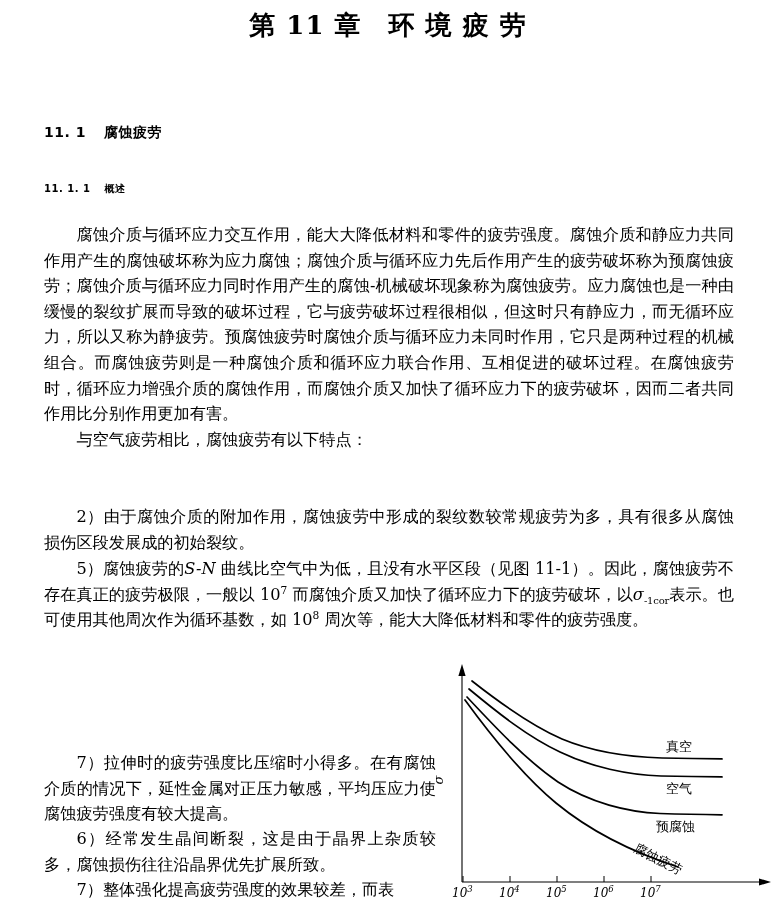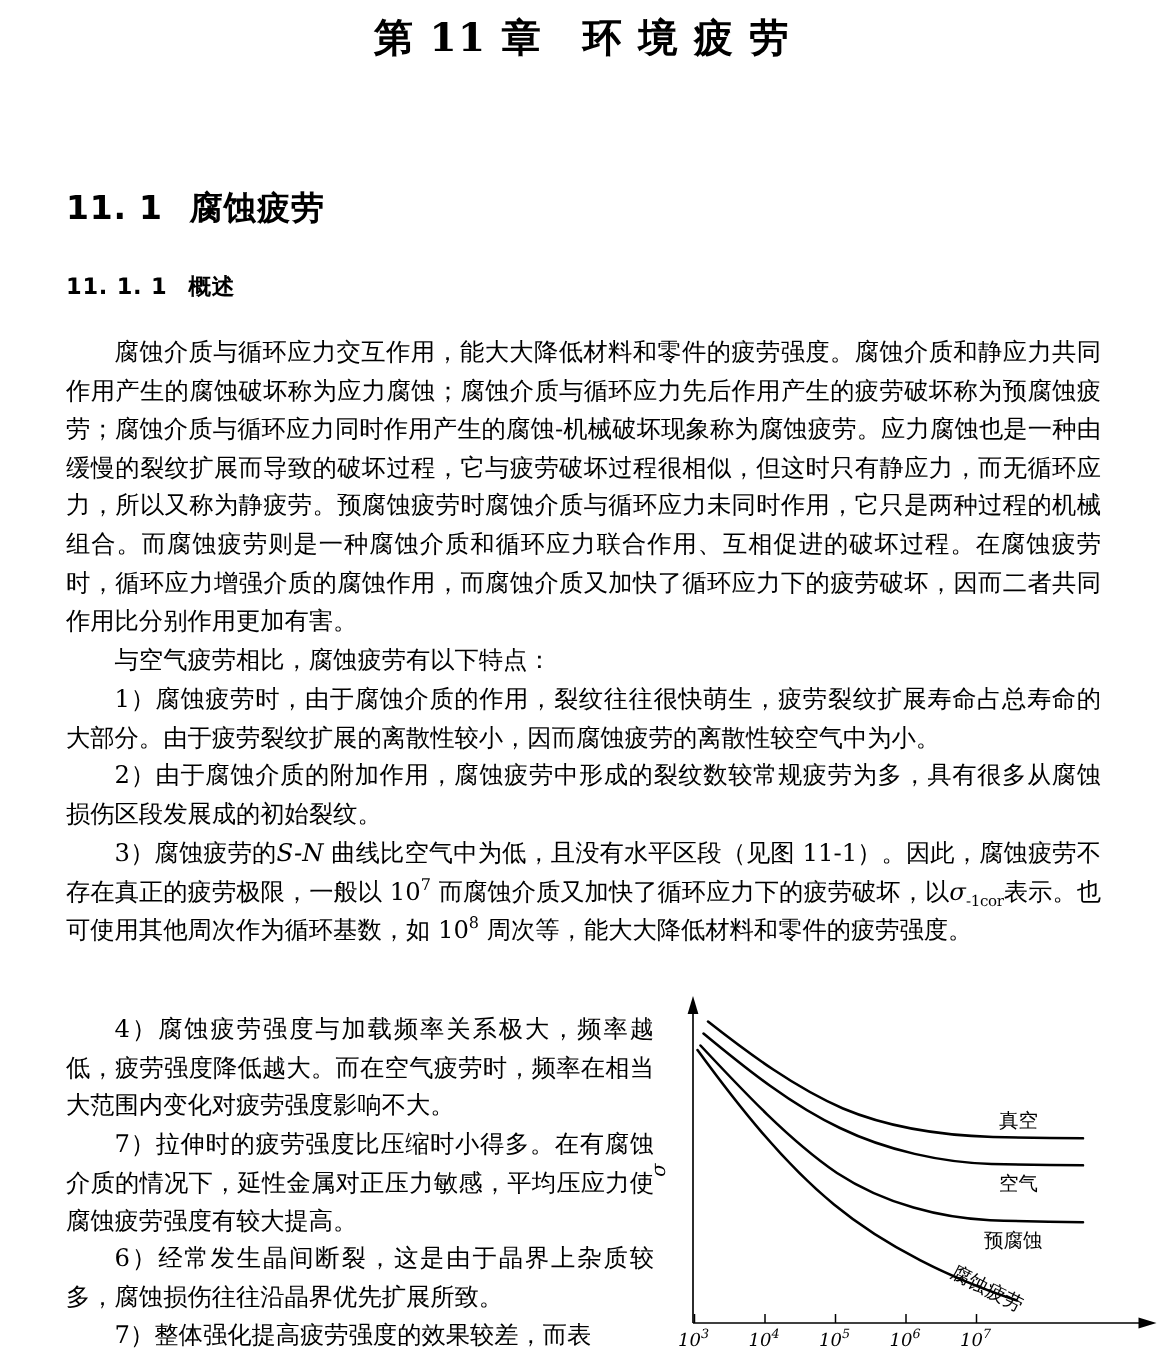--- a/index.html
+++ b/index.html
@@ -33,31 +33,31 @@
     font-size: 26px;
     font-weight: bold;
     letter-spacing: 1px;
     font-family: "DejaVu Serif", "Liberation Serif", serif;
   }
 
   
   .h2 {
     position: absolute;
     left: 44px;
-    font-size: 22px;
+    font-size: 14px;
     font-weight: bold;
     font-family: "DejaVu Sans", "Liberation Sans", sans-serif;
     letter-spacing: 0.5px;
   }
   .h2-num { margin-right: 18px; }
 
   .h3 {
     position: absolute;
     left: 44px;
-    font-size: 15px;
+    font-size: 10px;
     font-weight: bold;
     font-family: "DejaVu Sans", "Liberation Sans", sans-serif;
     letter-spacing: 0.5px;
   }
   .h3-num { margin-right: 14px; }
 
   #sec-11-1  { top: 124px; }
   #sec-11-1-1{ top: 182px; }
 
   
@@ -122,27 +122,25 @@
   </div>
 
   <div class="h3" id="sec-11-1-1">
     <span class="h3-num">11. 1. 1</span><span>概述</span>
   </div>
 
   <div class="body-block indent" id="para-2">与空气疲劳相比，腐蚀疲劳有以下特点：</div>
 
   <div class="body-block indent" id="para-1">腐蚀介质与循环应力交互作用，能大大降低材料和零件的疲劳强度。腐蚀介质和静应力共同作用产生的腐蚀破坏称为应力腐蚀；腐蚀介质与循环应力先后作用产生的疲劳破坏称为预腐蚀疲劳；腐蚀介质与循环应力同时作用产生的腐蚀-机械破坏现象称为腐蚀疲劳。应力腐蚀也是一种由缓慢的裂纹扩展而导致的破坏过程，它与疲劳破坏过程很相似，但这时只有静应力，而无循环应力，所以又称为静疲劳。预腐蚀疲劳时腐蚀介质与循环应力未同时作用，它只是两种过程的机械组合。而腐蚀疲劳则是一种腐蚀介质和循环应力联合作用、互相促进的破坏过程。在腐蚀疲劳时，循环应力增强介质的腐蚀作用，而腐蚀介质又加快了循环应力下的疲劳破坏，因而二者共同作用比分别作用更加有害。</div>
 
-  <div class="body-block indent" id="item-1">1）腐蚀疲劳时，由于腐蚀介质的作用，裂纹往往很快萌生，疲劳裂纹扩展寿命占总寿命的大部分。由于疲劳裂纹扩展的离散性较小，因而腐蚀疲劳的离散性较空气中为小。</div>
 
   <div class="body-block indent" id="item-2">2）由于腐蚀介质的附加作用，腐蚀疲劳中形成的裂纹数较常规疲劳为多，具有很多从腐蚀损伤区段发展成的初始裂纹。</div>
 
-  <div class="body-block indent" id="item-3"><span>3）腐蚀疲劳的</span><span class="ital">S-N</span><span> 曲线比空气中为低，且没有水平区段（见图 11-1）。因此，腐蚀疲劳不存在真正的疲劳极限，一般以 10</span><sup>7</sup><span> 而腐蚀介质又加快了循环应力下的疲劳破坏，以</span><span class="sigma">σ</span><span class="sigma-sub">-1cor</span><span>表示。也可使用其他周次作为循环基数，如 10</span><sup>8</sup><span> 周次等，能大大降低材料和零件的疲劳强度。</span></div>
+  <div class="body-block indent" id="item-3"><span>5）腐蚀疲劳的</span><span class="ital">S-N</span><span> 曲线比空气中为低，且没有水平区段（见图 11-1）。因此，腐蚀疲劳不存在真正的疲劳极限，一般以 10</span><sup>7</sup><span> 而腐蚀介质又加快了循环应力下的疲劳破坏，以</span><span class="sigma">σ</span><span class="sigma-sub">-1cor</span><span>表示。也可使用其他周次作为循环基数，如 10</span><sup>8</sup><span> 周次等，能大大降低材料和零件的疲劳强度。</span></div>
 
-  <div class="col-left indent" id="item-4">4）腐蚀疲劳强度与加载频率关系极大，频率越低，疲劳强度降低越大。而在空气疲劳时，频率在相当大范围内变化对疲劳强度影响不大。</div>
 
   <div class="col-left indent" id="item-5">7）拉伸时的疲劳强度比压缩时小得多。在有腐蚀介质的情况下，延性金属对正压力敏感，平均压应力使腐蚀疲劳强度有较大提高。</div>
 
   <div class="col-left indent" id="item-6">6）经常发生晶间断裂，这是由于晶界上杂质较多，腐蚀损伤往往沿晶界优先扩展所致。</div>
 
   <div class="col-left indent" id="item-7">7）整体强化提高疲劳强度的效果较差，而表</div>
 
   <div class="figure">
     <svg width="346" height="248" viewBox="0 0 346 248" xmlns="http://www.w3.org/2000/svg">
 

